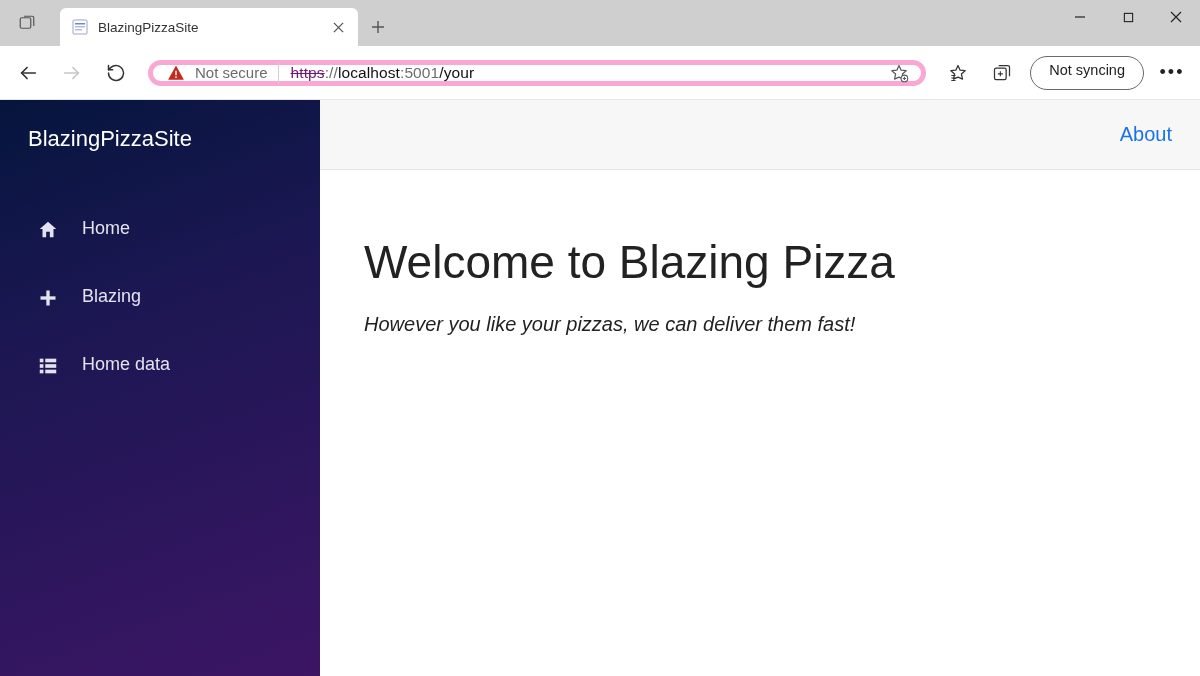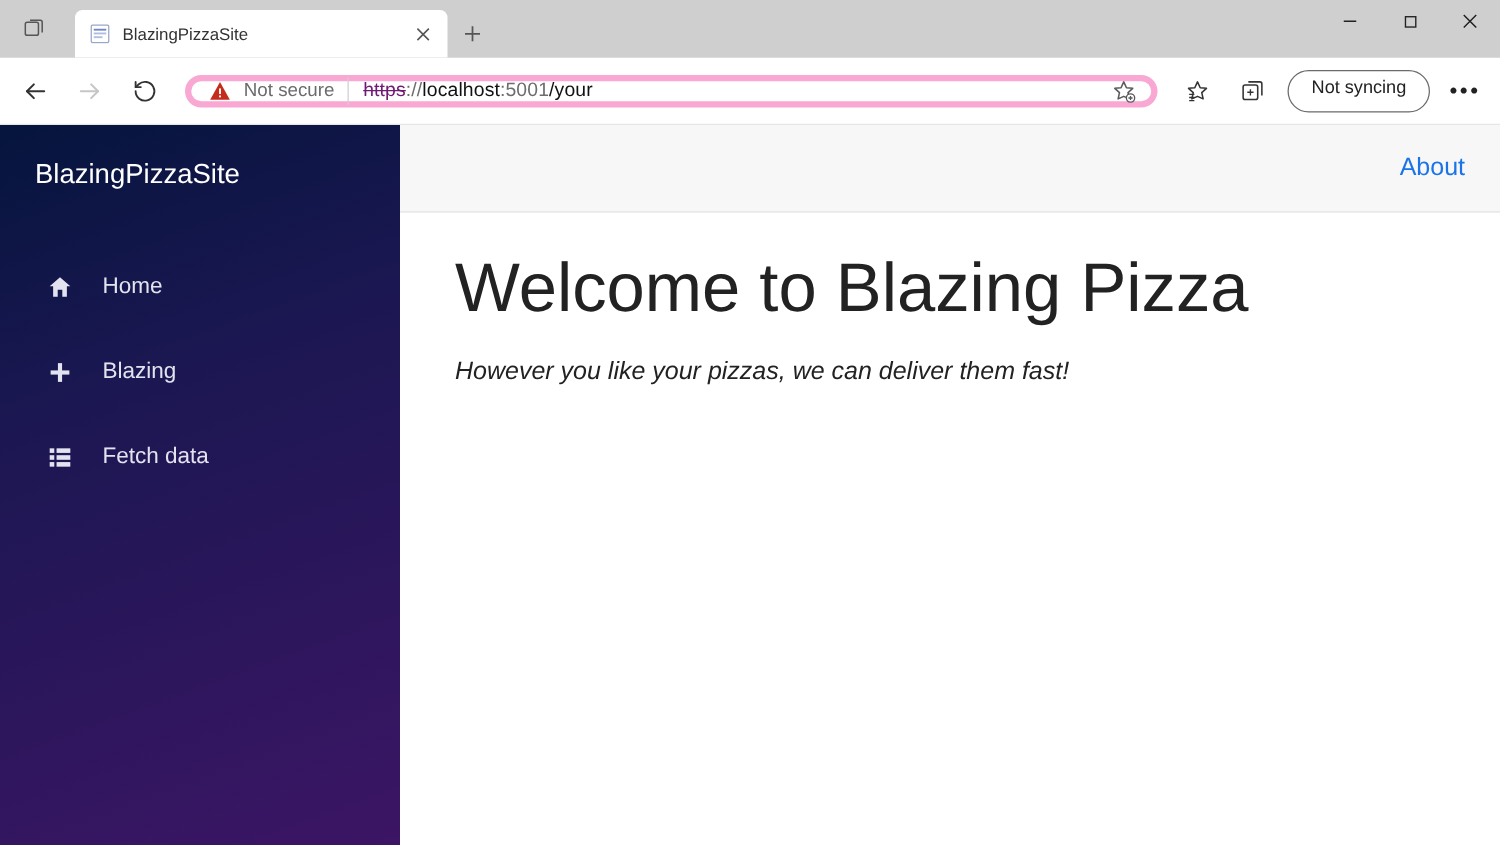--- a/index.html
+++ b/index.html
@@ -42,21 +42,21 @@
   .sidebar { width: 320px; background: linear-gradient(160deg, #05153d 0%, #1b1752 35%, #3c1565 100%); color: #e6e6f0; display: flex; flex-direction: column; }
   .brand { padding: 26px 26px 26px 28px; font-size: 22px; color: #fff; font-weight: 400; }
   .nav { padding-top: 18px; }
   .nav-item { display: flex; align-items: flex-start; padding: 22px 20px 22px 36px; color: #e3e3ef; font-size: 18px; cursor: pointer; gap: 22px; }
   .nav-item .nicon { width: 24px; height: 24px; display: flex; align-items: center; justify-content: center; color: #e3e3ef; }
 
   .content { flex: 1; display: flex; flex-direction: column; }
   .topbar { height: 70px; background: #f7f7f7; border-bottom: 1px solid #e4e4e4; display: flex; align-items: center; justify-content: flex-end; padding: 0 28px; }
   .about-link { color: #1a73e8; font-size: 20px; cursor: pointer; }
   .page { padding: 28px 44px; }
-  .page h1 { font-size: 55px; font-weight: 400; color: #222; margin-bottom: 24px; }
+  .page h1 { font-size: 46px; font-weight: 400; color: #222; margin-bottom: 24px; margin-top: 37px; }
   .page p { font-size: 20px; color: #222; font-style: italic; }
 
   svg { display: block; }
 </style>
 </head>
 <body>
 
 <div class="window">
 
   <div class="titlebar">
@@ -197,21 +197,21 @@
           <span class="nicon">
             <svg width="22" height="22" viewBox="0 0 24 24" fill="#e3e3ef">
                 <rect x="3" y="4" width="4" height="4"></rect>
                 <rect x="9" y="4" width="12" height="4"></rect>
                 <rect x="3" y="10" width="4" height="4"></rect>
                 <rect x="9" y="10" width="12" height="4"></rect>
                 <rect x="3" y="16" width="4" height="4"></rect>
                 <rect x="9" y="16" width="12" height="4"></rect>
               </svg>
           </span>
-          <span>Fetch data</span>
+          <span>Home data</span>
         </div>
 
       </div>
     </div>
 
     <div class="content">
       <div class="topbar">
         <a class="about-link">About</a>
       </div>
       <div class="page">

